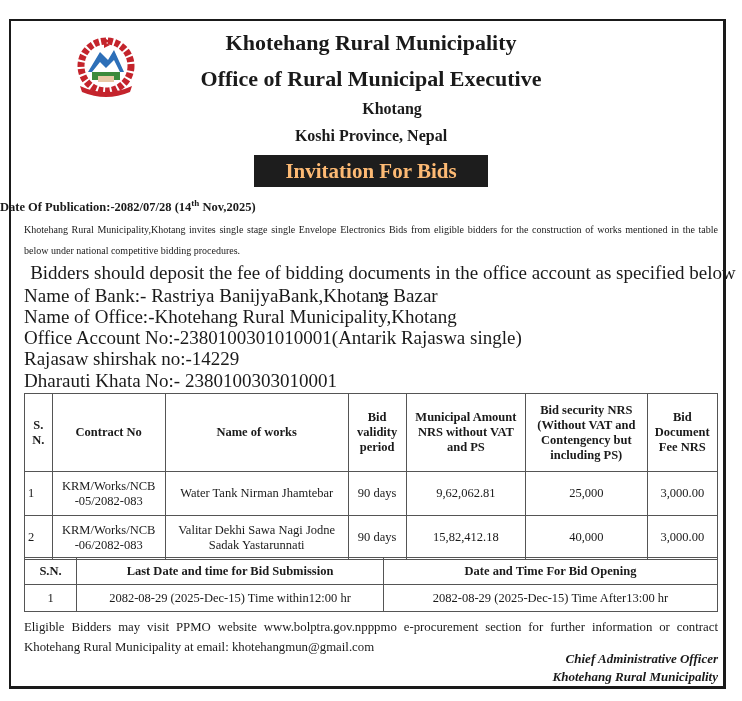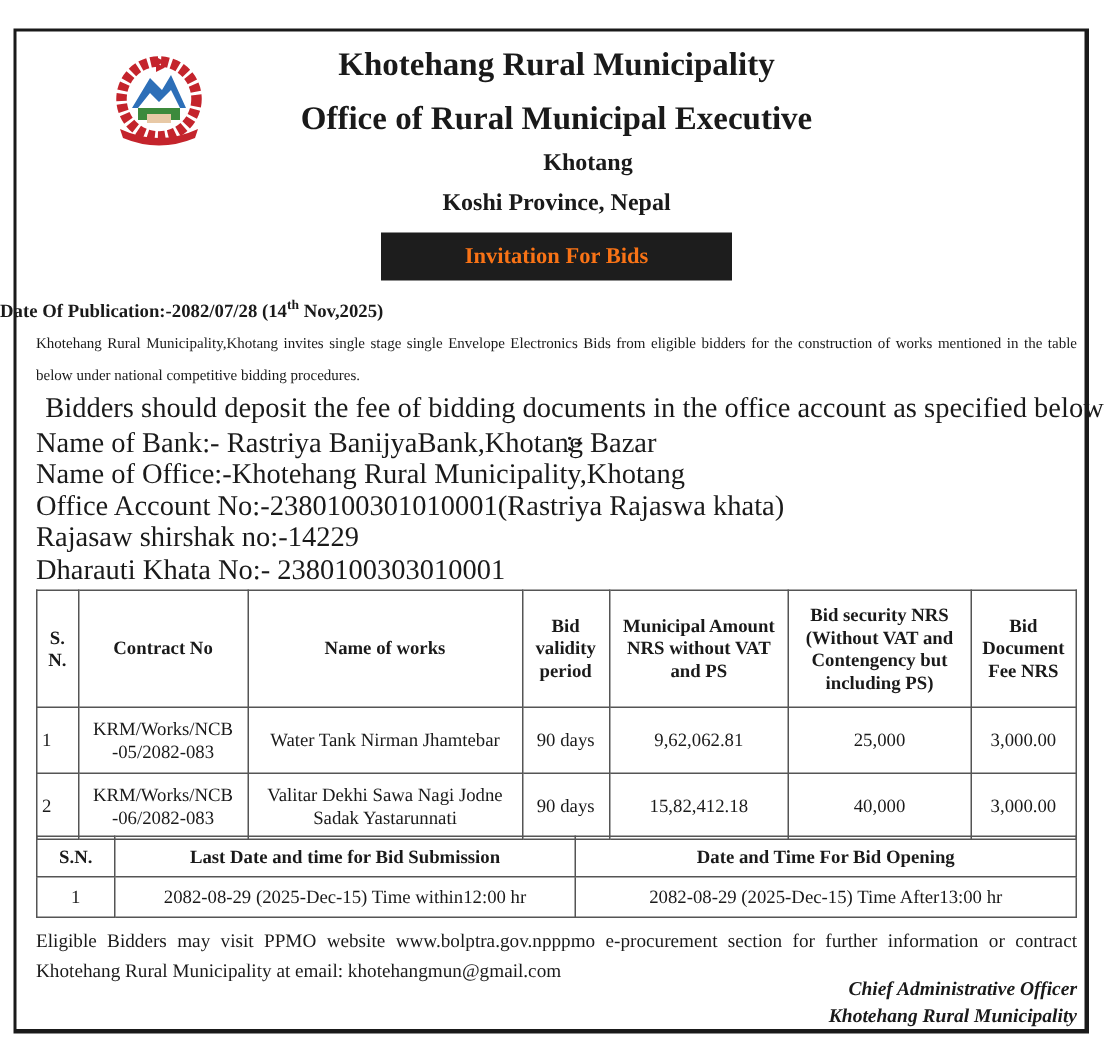--- a/index.html
+++ b/index.html
@@ -4,21 +4,21 @@
 <style>
   html, body { margin:0; padding:0; background:#fff; }
   body { width:742px; height:701px; position:relative; font-family:"Liberation Serif","DejaVu Serif",serif; color:#1a1a1a; overflow:hidden; }
   .frame { position:absolute; left:9px; top:19px; width:717px; height:670px; border:2px solid #1a1a1a; border-right-width:3px; border-bottom-width:3px; box-sizing:border-box; }
   .logo { position:absolute; left:70px; top:36px; width:72px; height:62px; }
   .h1 { position:absolute; left:0; width:742px; text-align:center; font-weight:bold; }
   .t1 { top:30px; font-size:22px; }
   .t2 { top:66px; font-size:22px; }
   .t3 { top:100px; font-size:16px;padding-left:21px; }
   .t4 { top:127px; font-size:16px; }
-  .banner { position:absolute; left:254px; top:155px; width:234px; height:32px; background:#1d1d1d; color:#f97316; font-weight:bold; font-size:15px; text-align:center; line-height:32px; }
+  .banner { position:absolute; left:254px; top:155px; width:234px; height:32px; background:#1d1d1d; color:#fdba74; font-weight:bold; font-size:21px; text-align:center; line-height:32px; }
   .pubdate { position:absolute; left:0; width:742px; top:198px; text-align:left; font-weight:bold; font-size:12.5px; }
   .pubdate sup { font-size:9px; }
   .body { position:absolute; left:24px; width:694px; font-size:10px; line-height:21px; }
   .para1 { top:219px; text-align:justify; }
   .line { position:absolute; left:24px; font-size:19px;text-align:center; }
   table { border-collapse:collapse; position:absolute; }
   td, th { border:1px solid #555; font-size:12.5px; text-align:center; padding:0 3px; }
   th { font-weight:bold; }
   .t-main { left:24px; top:393px; width:694px; }
   .t-dates { left:24px; top:557px; width:694px; }
@@ -44,21 +44,21 @@
 <div class="h1 t2">Office of Rural Municipal Executive</div>
 <div class="h1 t3">Khotang</div>
 <div class="h1 t4">Koshi Province, Nepal</div>
 <div class="banner">Invitation For Bids</div>
 <div class="pubdate"><span>Date Of Publication:-2082/07/28 (14</span><sup>th</sup><span> Nov,2025)</span></div>
 
 <div class="body para1">Khotehang Rural Municipality,Khotang invites single stage single Envelope Electronics Bids from eligible bidders for the construction  of works mentioned in  the table below under national competitive bidding procedures.</div>
 <div class="line" style="top:262px">Bidders should deposit the fee of bidding documents in the office account as specified below :-</div>
 <div class="line" style="top:285px">Name of Bank:- Rastriya BanijyaBank,Khotang Bazar</div>
 <div class="line" style="top:306px">Name of Office:-Khotehang Rural Municipality,Khotang</div>
-<div class="line" style="top:327px">Office Account No:-2380100301010001(Rastriya Rajaswa khata)</div>
+<div class="line" style="top:327px">Office Account No:-2380100301010001(Antarik Rajaswa single)</div>
 <div class="line" style="top:348px">Rajasaw shirshak no:-14229</div>
 <div class="line" style="top:370px">Dharauti Khata No:- 2380100303010001</div>
 
 <table class="t-main">
   <tbody>
       <tr style="height:78px">
     <th style="width:20px">S. N.</th>
     <th style="width:104px">Contract No</th>
     <th style="width:172px">Name of works</th>
     <th style="width:50px">Bid validity period</th>

